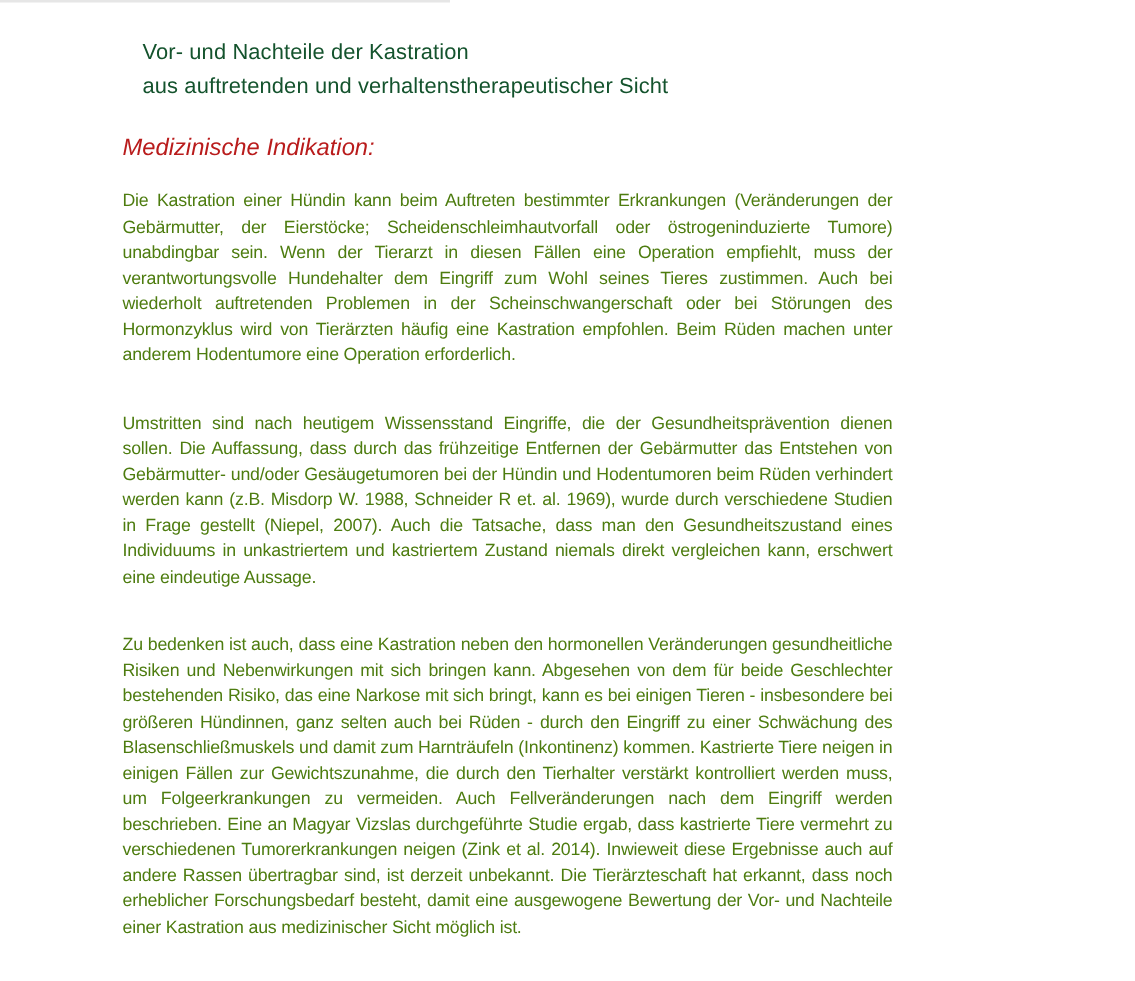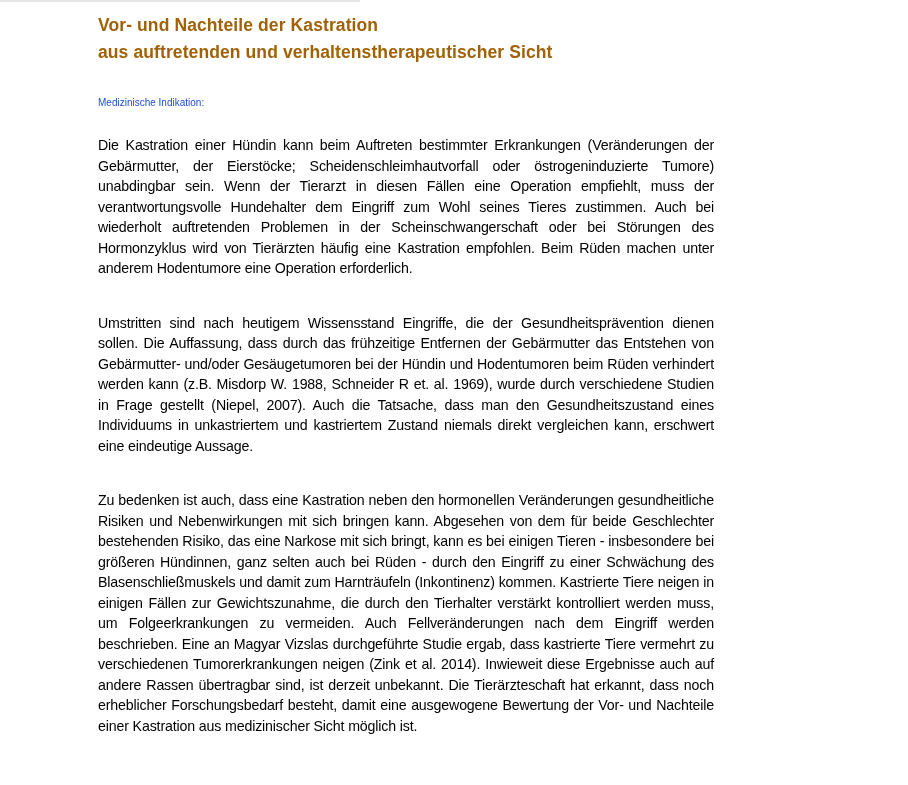--- a/index.html
+++ b/index.html
@@ -25,37 +25,38 @@
     }
     .doc {
       position: absolute;
       left: 98px;
       top: 12px;
       width: 616px;
     }
     .title {
       font-size: 17.5px;
       line-height: 27px;
-      margin: 0;
-      font-weight: bold;
+      margin: 16px;
+      font-weight: normal;
       letter-spacing: 0.1px;
-      color: #a16207;
+      color: #14532d;
     }
     .subhead {
       margin: 27px 0 0 0;
-      font-size: 10px;
+      font-size: 19px;
       line-height: 20px;
-      color: #1d4ed8;
+      color: #b91c1c;
+      font-style: italic;
     }
     .para {
       margin: 22px 0 0 0;
       font-size: 14.2px;
       line-height: 20.5px;
       text-align: justify;
-      color: #000000;
+      color: #4d7c0f;
       letter-spacing: -0.15px;
     }
     .para + .para {
       margin-top: 34px;
     }
   </style>
 </head>
 <body>
 
 <div class="topline"></div>

